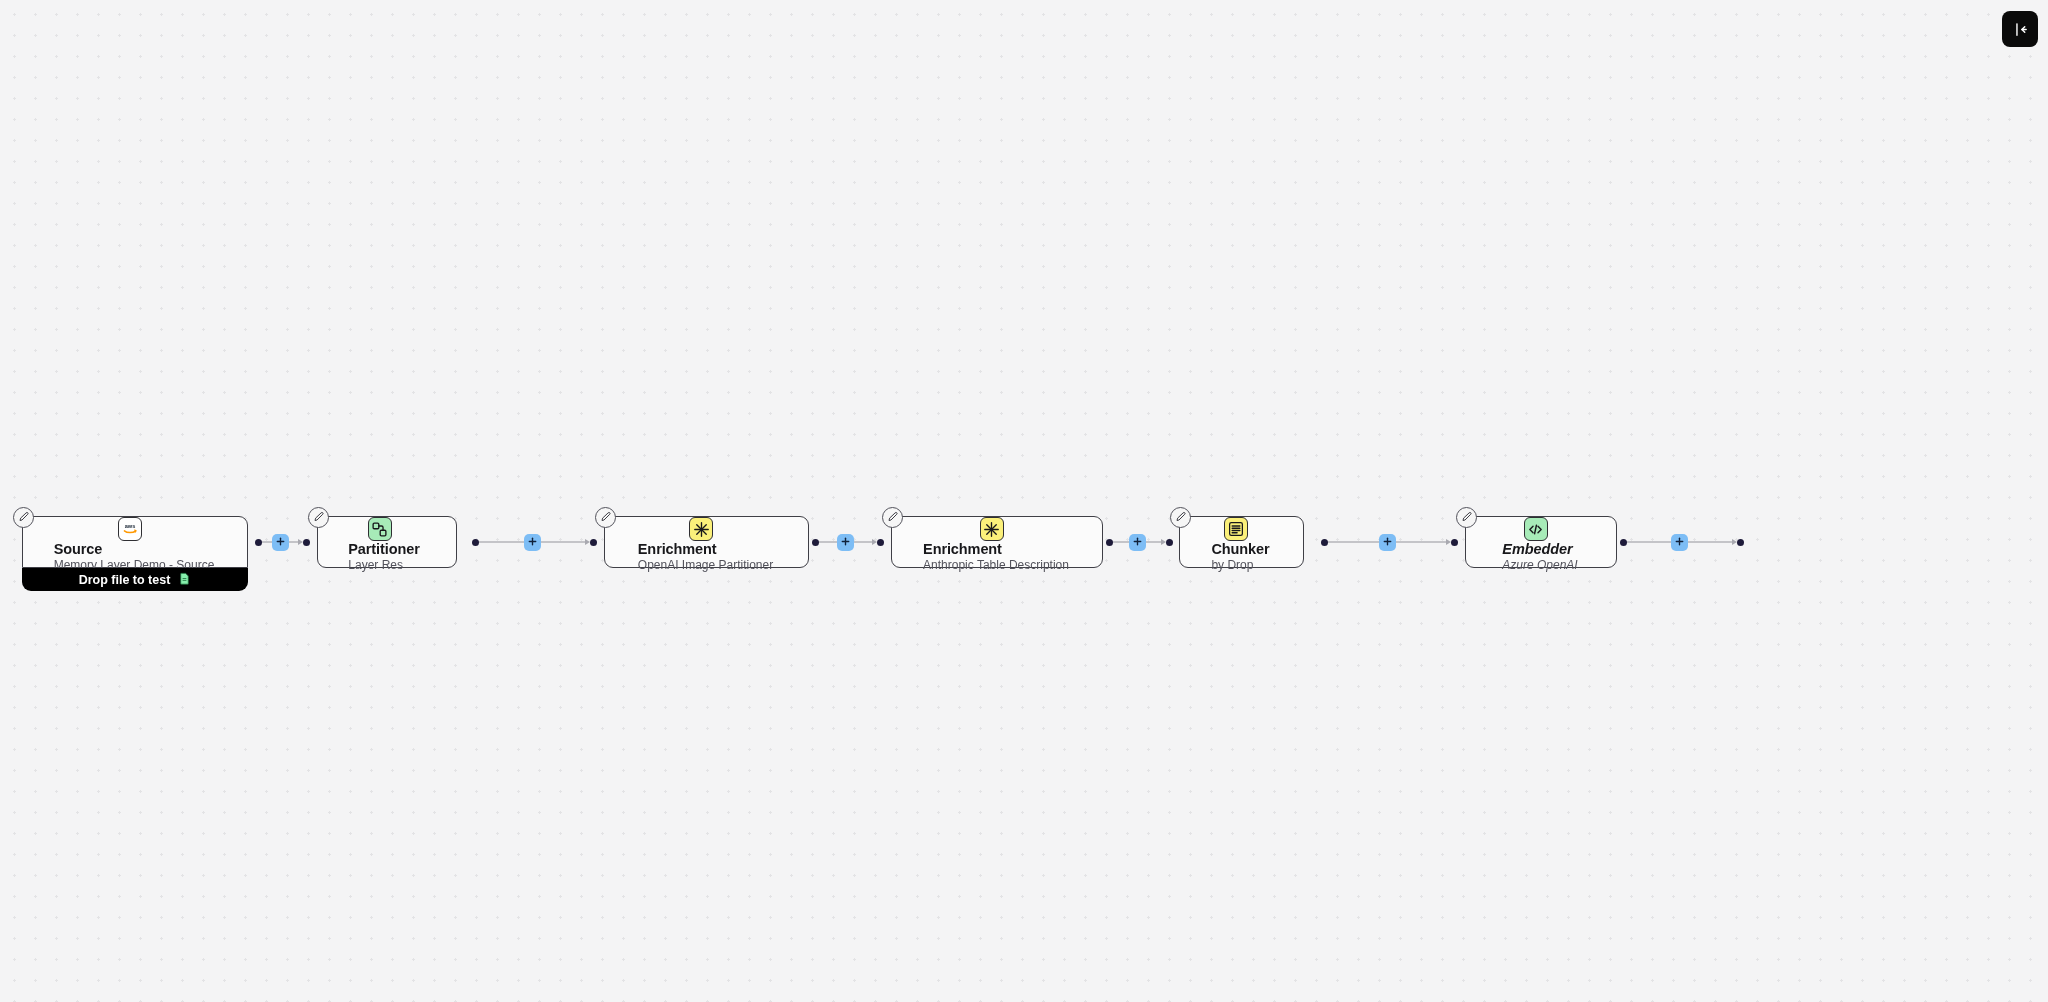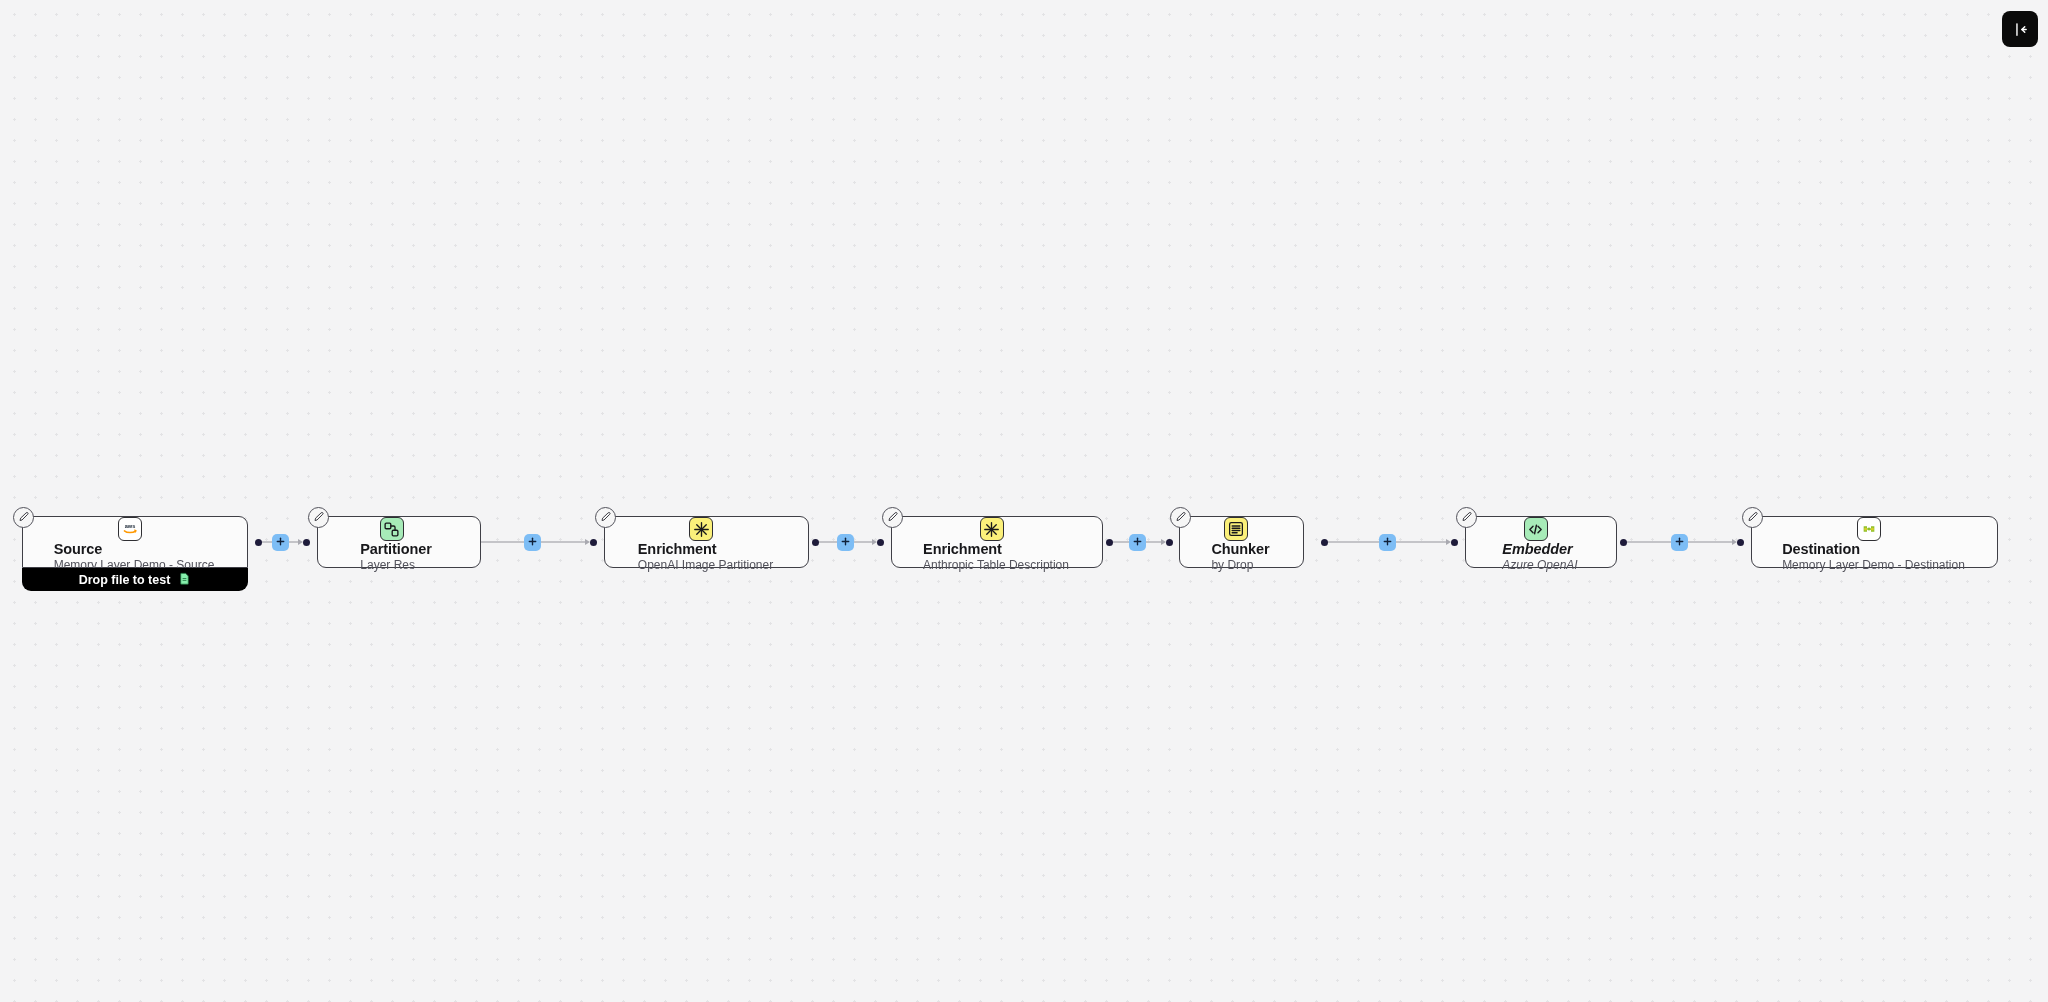--- a/index.html
+++ b/index.html
@@ -243,21 +243,21 @@
       </div>
     </div>
     <div class="drop-bar" style="left: 22px; top: 568px; width: 226px;">
       <span>Drop file to test</span>
       <span><svg width="13" height="13" viewBox="0 0 24 24" fill="#86efac" stroke="#166534" stroke-width="1.4" stroke-linejoin="round">
           <path d="M6 2.5 h8 l5 5 v14 a1 1 0 0 1 -1 1 H6 a1 1 0 0 1 -1 -1 V3.5 a1 1 0 0 1 1 -1 Z"></path>
           <line x1="8.5" y1="12" x2="15.5" y2="12" stroke="#166534"></line>
           <line x1="8.5" y1="15.5" x2="15.5" y2="15.5" stroke="#166534"></line>
         </svg></span>
     </div>
-    <div class="node" style="left: 317px; top: 516px; width: 164px; padding-left: 8px;">
+    <div class="node" style="left: 317px; top: 516px; width: 140px; padding-left: 8px;">
       <div class="edit-badge">
         <span><svg width="12" height="12" viewBox="0 0 24 24" fill="none" stroke="#3f3f46" stroke-width="2" stroke-linecap="round" stroke-linejoin="round">
             <path d="M16.5 3.5 a2.1 2.1 0 0 1 3 3 L8 18 l-4 1 1-4 Z"></path>
           </svg></span>
       </div>
       <div class="node-icon ic-green">
         <svg width="17" height="17" viewBox="0 0 24 24" fill="none" stroke="#18181b" stroke-width="1.9" stroke-linejoin="round">
           <rect x="3" y="3" width="8" height="8" rx="1.6"></rect>
           <rect x="13" y="13" width="8" height="8" rx="1.6"></rect>
           <path d="M11 7 h4 a2 2 0 0 1 2 2 v4" stroke-linecap="round"></path>
@@ -337,31 +337,13 @@
           <polyline points="8.5,7.5 4,12 8.5,16.5"></polyline>
           <polyline points="15.5,7.5 20,12 15.5,16.5"></polyline>
           <line x1="13.3" y1="6" x2="10.7" y2="18"></line>
         </svg>
       </div>
       <div class="node-text">
         <span class="node-title">Embedder</span>
         <span class="node-sub">Azure OpenAI</span>
       </div>
     </div>
-    <div class="node" style="left: 1751px; top: 516px; width: 247px;">
-      <div class="edit-badge">
-        <span><svg width="12" height="12" viewBox="0 0 24 24" fill="none" stroke="#3f3f46" stroke-width="2" stroke-linecap="round" stroke-linejoin="round">
-            <path d="M16.5 3.5 a2.1 2.1 0 0 1 3 3 L8 18 l-4 1 1-4 Z"></path>
-          </svg></span>
-      </div>
-      <div class="node-icon ic-white">
-        <svg width="16" height="16" viewBox="0 0 24 24">
-          <path d="M4 8 h5 v3.2 a3 3 0 0 0 6 0 V8 h5 v8 h-5 v-3.2 a3 3 0 0 0 -6 0 V16 H4 Z" fill="#8fbf2a"></path>
-          <circle cx="7" cy="12" r="2.4" fill="#d4d12a"></circle>
-          <circle cx="17" cy="12" r="2.4" fill="#d4d12a"></circle>
-        </svg>
-      </div>
-      <div class="node-text">
-        <span class="node-title">Destination</span>
-        <span class="node-sub">Memory Layer Demo - Destination</span>
-      </div>
-    </div>
   </div>
 
 </body></html>

